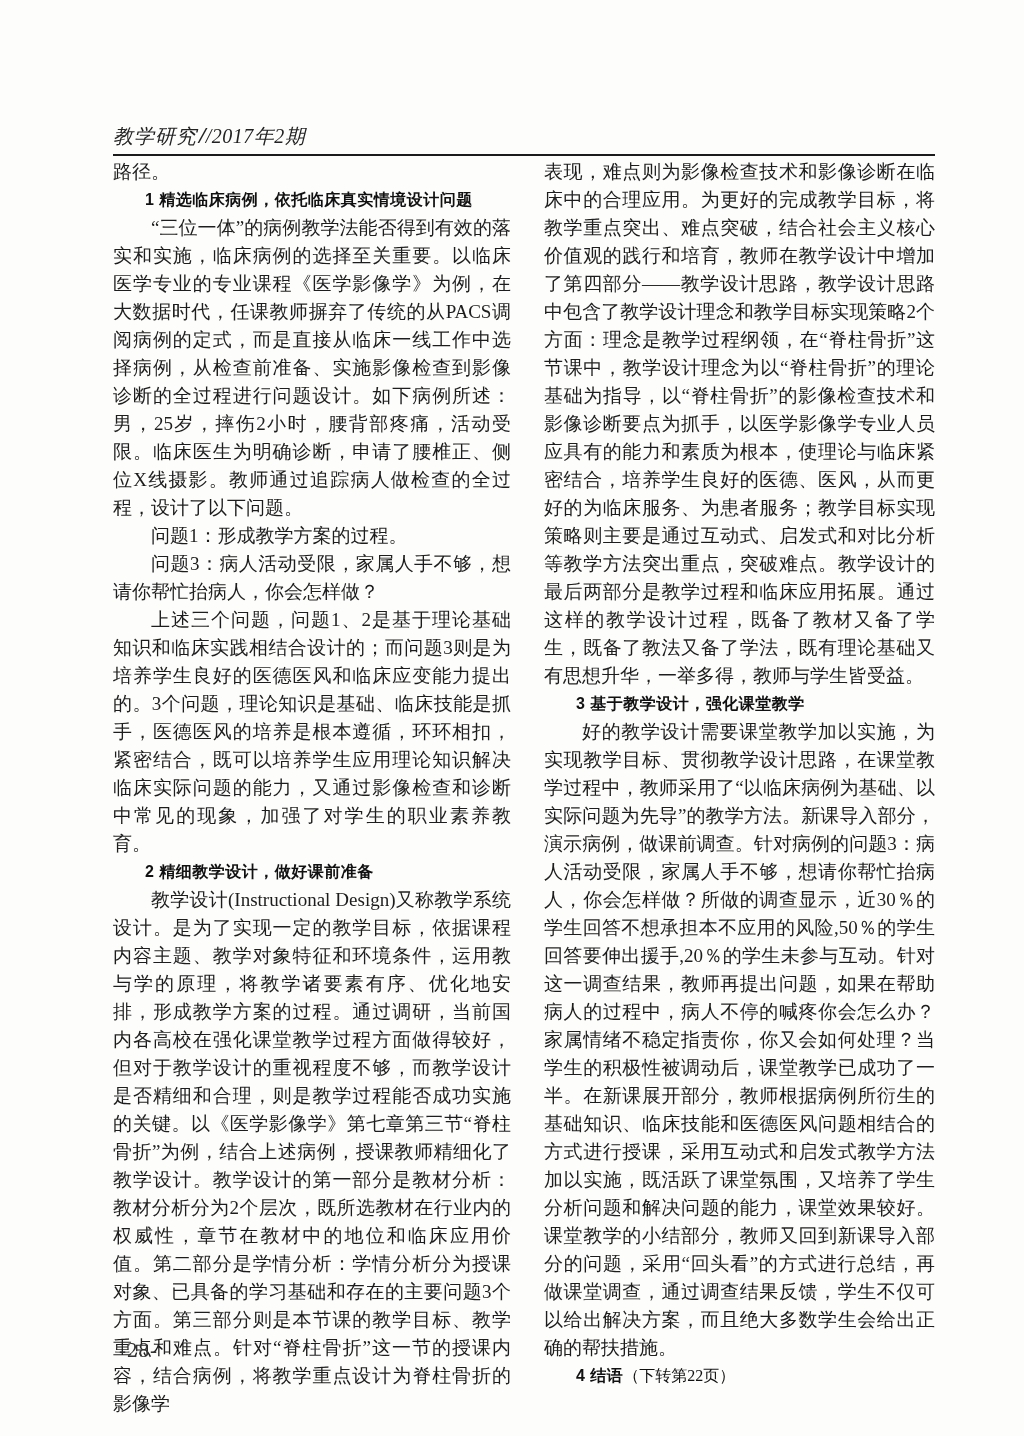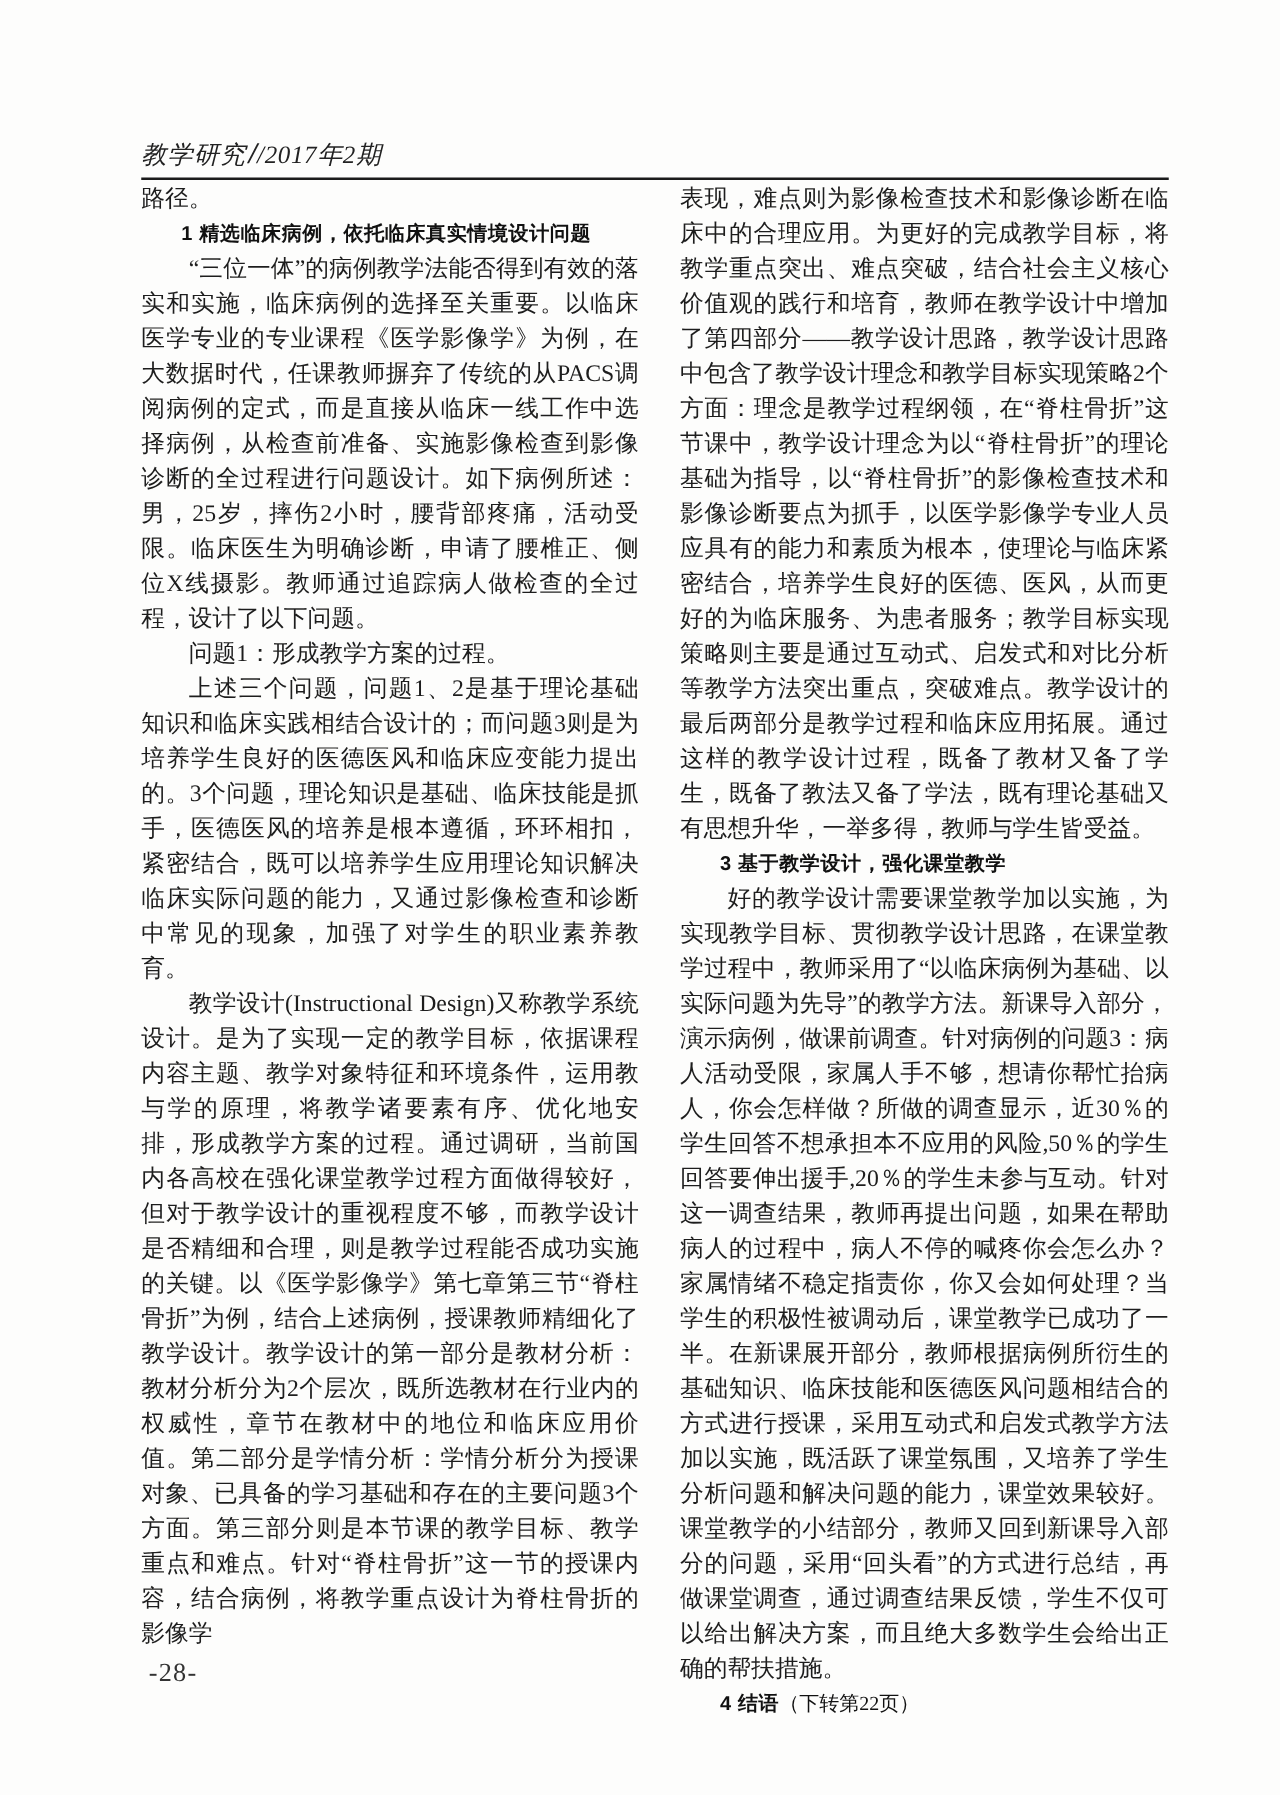--- a/index.html
+++ b/index.html
@@ -7,21 +7,21 @@
     width: 1024px;
     height: 1436px;
     background: #fdfdfc;
     color: #1d1d1d;
     font-family: "Liberation Serif", "DejaVu Serif", serif;
     position: relative;
     overflow: hidden;
   }
   .page {
     position: absolute;
-    top: 0; left: 0;
+    top: 12px; left: 0;
     width: 1024px;
     height: 1140px;
   }
   
   .header {
     position: absolute;
     top: 112px;
     left: 113px;
     width: 822px;
     border-bottom: 2px solid #1b1b1b;
@@ -101,21 +101,23 @@
     <span class="journal">教学研究</span><span class="slash-bold">/</span><span class="issue">/2017年2期</span>
   </div>
 
   <div class="columns">
 
     <div class="col col-left">
       <p class="cont">路径。</p>
       <h2>1 精选临床病例，依托临床真实情境设计问题</h2>
       <p>“三位一体”的病例教学法能否得到有效的落实和实施，临床病例的选择至关重要。以临床医学专业的专业课程《医学影像学》为例，在大数据时代，任课教师摒弃了传统的从PACS调阅病例的定式，而是直接从临床一线工作中选择病例，从检查前准备、实施影像检查到影像诊断的全过程进行问题设计。如下病例所述：男，25岁，摔伤2小时，腰背部疼痛，活动受限。临床医生为明确诊断，申请了腰椎正、侧位X线摄影。教师通过追踪病人做检查的全过程，设计了以下问题。</p>
       <p>问题1：形成教学方案的过程。</p>
+      <p>问题3：病人活动受限，家属人手不够，想请你帮忙抬病人，你会怎样做？</p>
       <p>上述三个问题，问题1、2是基于理论基础知识和临床实践相结合设计的；而问题3则是为培养学生良好的医德医风和临床应变能力提出的。3个问题，理论知识是基础、临床技能是抓手，医德医风的培养是根本遵循，环环相扣，紧密结合，既可以培养学生应用理论知识解决临床实际问题的能力，又通过影像检查和诊断中常见的现象，加强了对学生的职业素养教育。</p>
+      <h2>2 精细教学设计，做好课前准备</h2>
       <p>教学设计(Instructional Design)又称教学系统设计。是为了实现一定的教学目标，依据课程内容主题、教学对象特征和环境条件，运用教与学的原理，将教学诸要素有序、优化地安排，形成教学方案的过程。通过调研，当前国内各高校在强化课堂教学过程方面做得较好，但对于教学设计的重视程度不够，而教学设计是否精细和合理，则是教学过程能否成功实施的关键。以《医学影像学》第七章第三节“脊柱骨折”为例，结合上述病例，授课教师精细化了教学设计。教学设计的第一部分是教材分析：教材分析分为2个层次，既所选教材在行业内的权威性，章节在教材中的地位和临床应用价值。第二部分是学情分析：学情分析分为授课对象、已具备的学习基础和存在的主要问题3个方面。第三部分则是本节课的教学目标、教学重点和难点。针对“脊柱骨折”这一节的授课内容，结合病例，将教学重点设计为脊柱骨折的影像学</p>
     </div>
 
     <div class="col col-right">
       <p class="cont">表现，难点则为影像检查技术和影像诊断在临床中的合理应用。为更好的完成教学目标，将教学重点突出、难点突破，结合社会主义核心价值观的践行和培育，教师在教学设计中增加了第四部分——教学设计思路，教学设计思路中包含了教学设计理念和教学目标实现策略2个方面：理念是教学过程纲领，在“脊柱骨折”这节课中，教学设计理念为以“脊柱骨折”的理论基础为指导，以“脊柱骨折”的影像检查技术和影像诊断要点为抓手，以医学影像学专业人员应具有的能力和素质为根本，使理论与临床紧密结合，培养学生良好的医德、医风，从而更好的为临床服务、为患者服务；教学目标实现策略则主要是通过互动式、启发式和对比分析等教学方法突出重点，突破难点。教学设计的最后两部分是教学过程和临床应用拓展。通过这样的教学设计过程，既备了教材又备了学生，既备了教法又备了学法，既有理论基础又有思想升华，一举多得，教师与学生皆受益。</p>
       <h2>3 基于教学设计，强化课堂教学</h2>
       <p>好的教学设计需要课堂教学加以实施，为实现教学目标、贯彻教学设计思路，在课堂教学过程中，教师采用了“以临床病例为基础、以实际问题为先导”的教学方法。新课导入部分，演示病例，做课前调查。针对病例的问题3：病人活动受限，家属人手不够，想请你帮忙抬病人，你会怎样做？所做的调查显示，近30％的学生回答不想承担本不应用的风险,50％的学生回答要伸出援手,20％的学生未参与互动。针对这一调查结果，教师再提出问题，如果在帮助病人的过程中，病人不停的喊疼你会怎么办？家属情绪不稳定指责你，你又会如何处理？当学生的积极性被调动后，课堂教学已成功了一半。在新课展开部分，教师根据病例所衍生的基础知识、临床技能和医德医风问题相结合的方式进行授课，采用互动式和启发式教学方法加以实施，既活跃了课堂氛围，又培养了学生分析问题和解决问题的能力，课堂效果较好。课堂教学的小结部分，教师又回到新课导入部分的问题，采用“回头看”的方式进行总结，再做课堂调查，通过调查结果反馈，学生不仅可以给出解决方案，而且绝大多数学生会给出正确的帮扶措施。</p>
       <h2><span>4 结语</span><span class="note">（下转第22页）</span></h2>
     </div>
 

